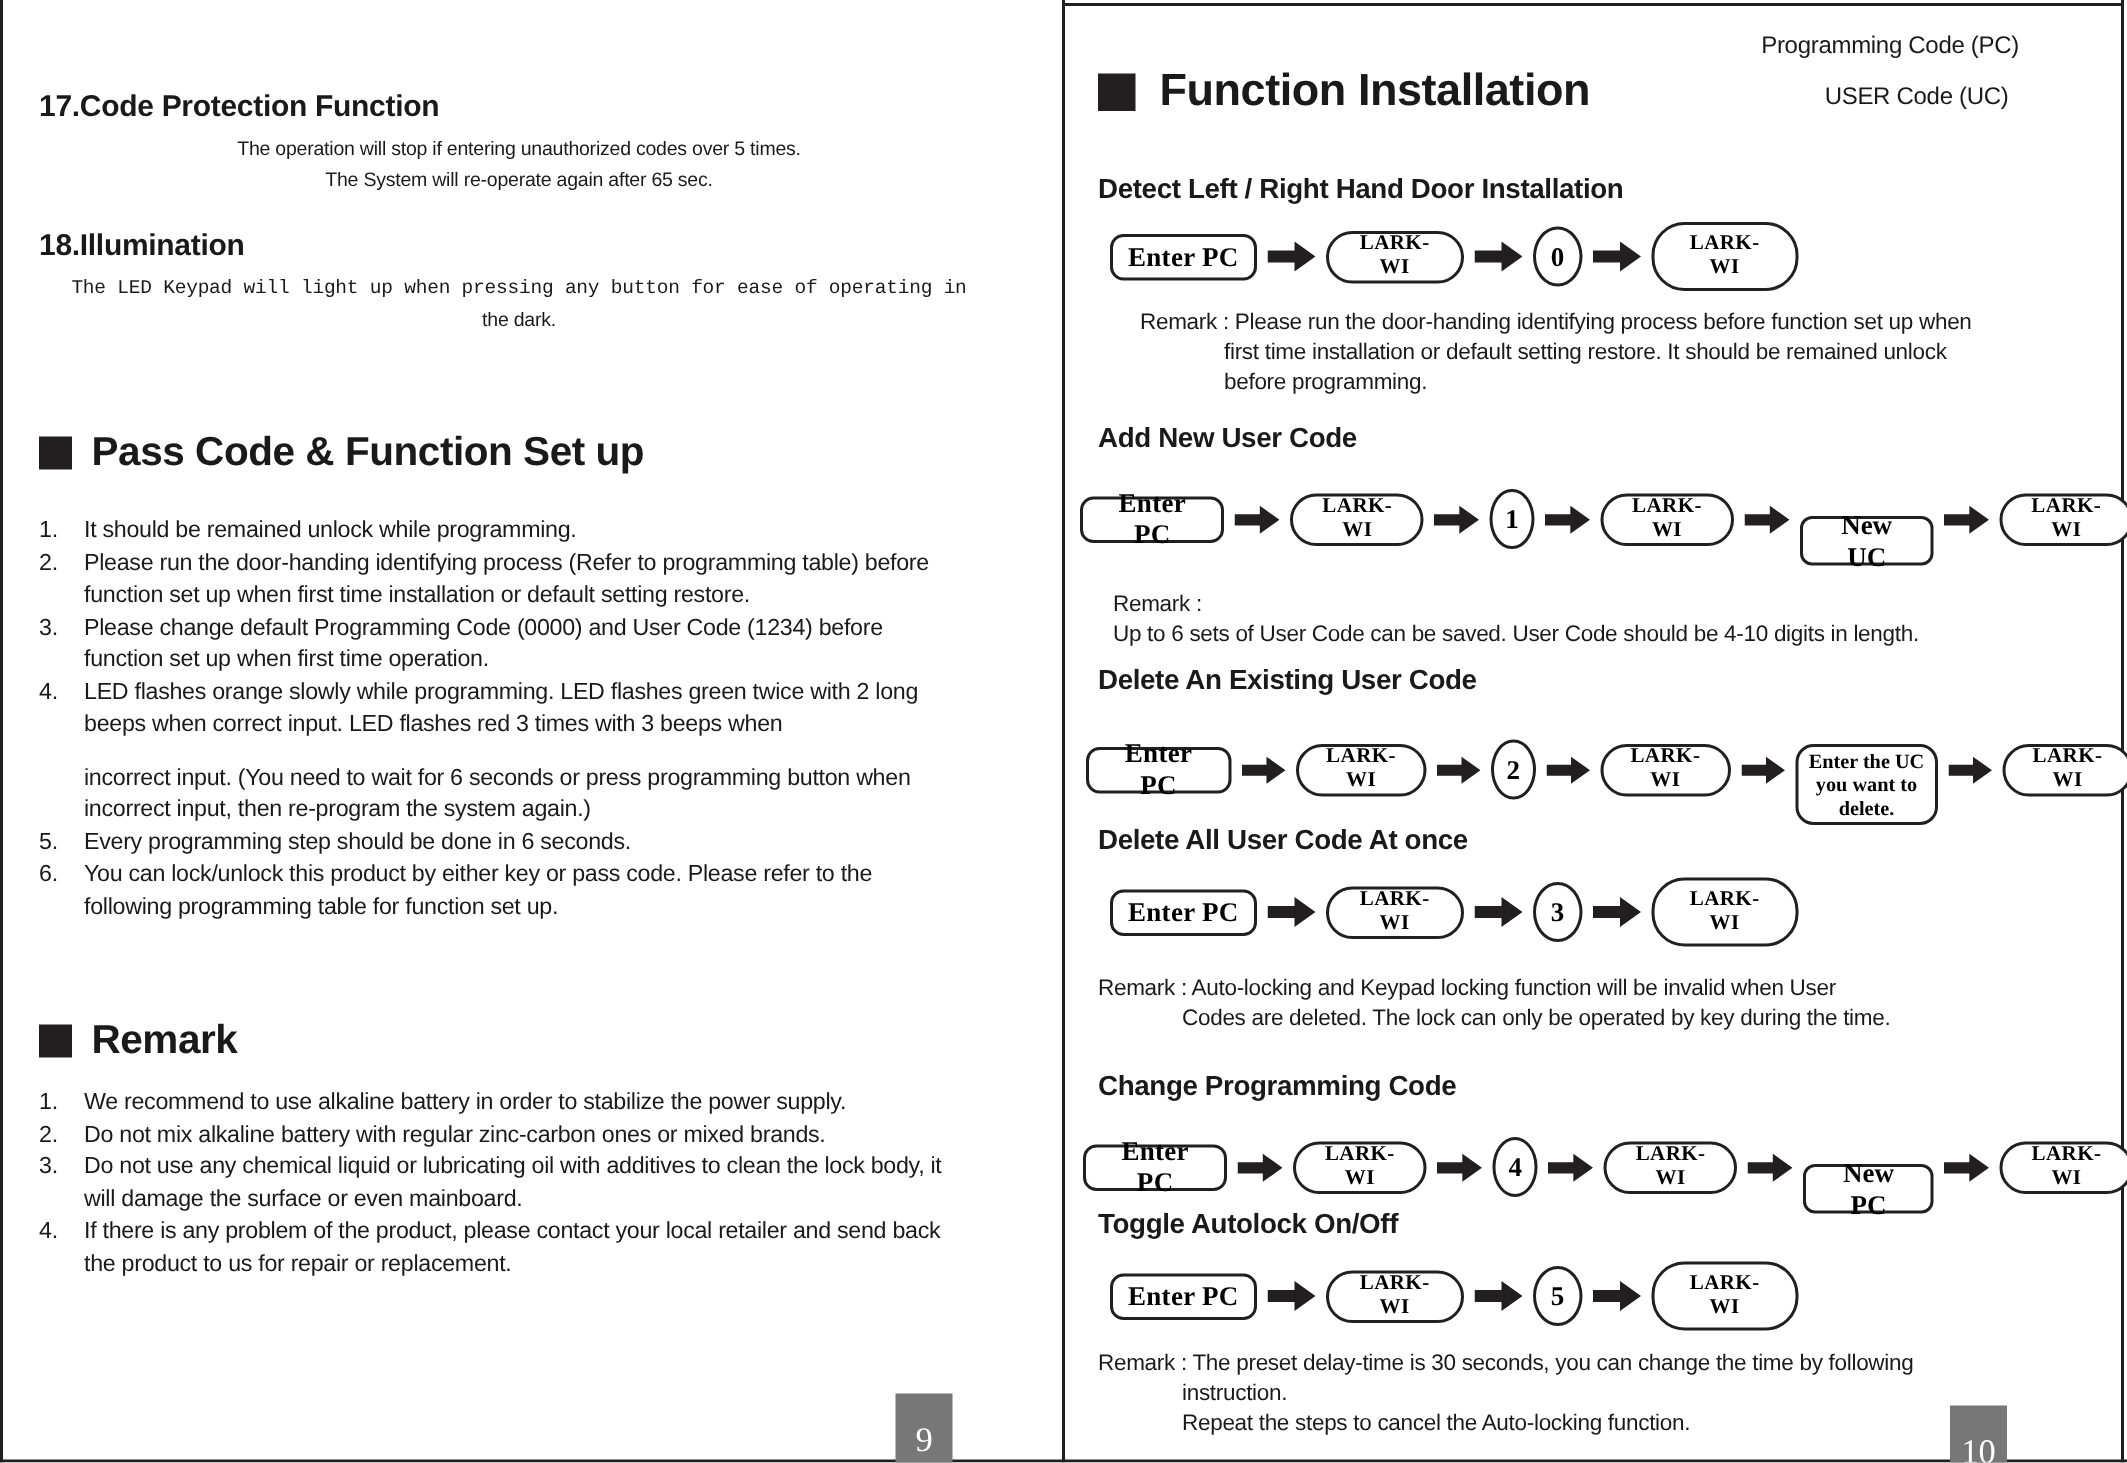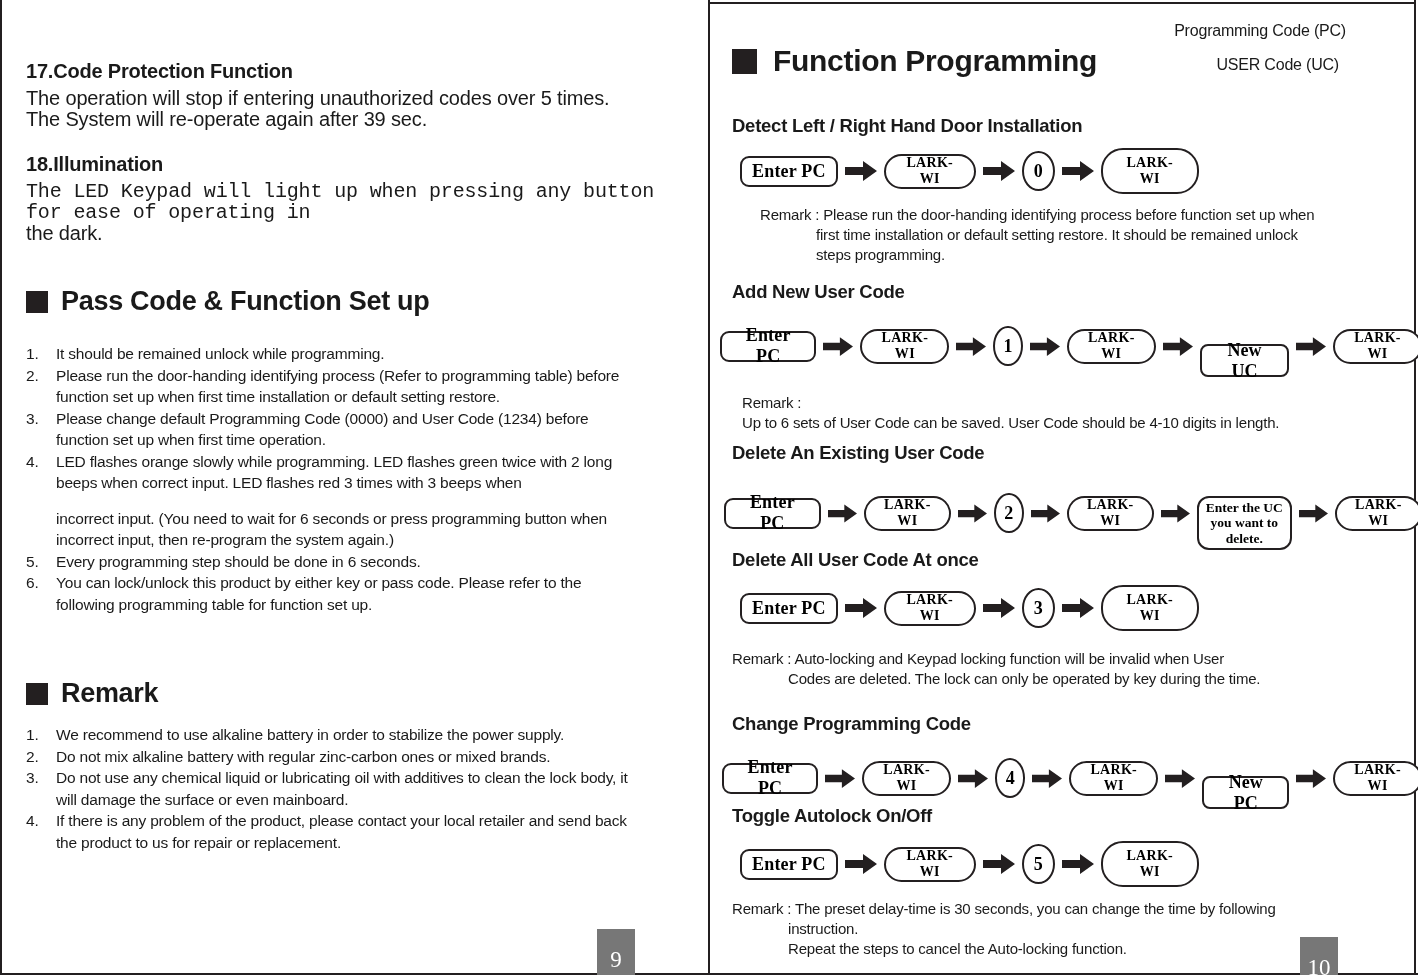--- a/index.html
+++ b/index.html
@@ -20,21 +20,21 @@
   .divider       { position:absolute; left:708px;top:0;   width:2px;  height:975px; background:#231f20; }
 
   
   .col-left  { position:absolute; left:0px;   top:16px; width:604px; height:975px; }
   .col-right { position:absolute; left:710px; top:0; width:708px; height:975px; }
 
   
   h2.num-head {
     font-size: 20px; font-weight: bold; letter-spacing:-0.2px;
   }
-  p.body-line { font-size: 20px; line-height: 21px; letter-spacing:-0.15px; }
+  p.body-line { font-size: 13px; line-height: 21px; letter-spacing:-0.15px;text-align:center; }
 
   
   .sec-head { display:flex; align-items:center; gap:13px; }
   .sq { width:22px; height:22px; background:#231f20; display:block; flex:0 0 auto; }
   .sec-title { font-size: 27px; font-weight: bold; letter-spacing:-0.3px; }
 
   
   ol.numlist { list-style:none; }
   ol.numlist > li {
     position:relative; padding-left:30px; font-size:15.5px; line-height:21.5px;
@@ -91,21 +91,21 @@
   <div class="border-bottom"></div>
   <div class="border-right"></div>
   <div class="border-top-r"></div>
   <div class="divider"></div>
 
   <div class="col-left">
 
     <div style="position:absolute; left:26px; top:44px; width:640px;">
       <h2 class="num-head">17.Code Protection Function</h2>
       <p class="body-line" style="margin-top:5px;">The operation will stop if entering unauthorized codes over 5 times.</p>
-      <p class="body-line">The System will re-operate again after 39 sec.</p>
+      <p class="body-line">The System will re-operate again after 65 sec.</p>
     </div>
 
     <div style="position:absolute; left:26px; top:137px; width:640px;">
       <h2 class="num-head">18.Illumination</h2>
       <p class="body-line" style="margin-top:5px;font-family:Liberation Mono, monospace;">The LED Keypad will light up when pressing any button for ease of operating in</p>
       <p class="body-line">the dark.</p>
     </div>
 
     <div style="position:absolute; left:26px; top:270px;">
       <div class="sec-head">
@@ -175,21 +175,21 @@
 
   <div class="col-right">
 
     <div class="code-labels">
       <div>Programming Code (PC)</div>
       <div class="second">USER Code (UC)</div>
     </div>
 
     <div class="fp-head">
       <span class="sq"></span>
-      <span class="sec-title">Function Programming</span>
+      <span class="sec-title">Function Installation</span>
     </div>
 
     <div style="position:absolute; left:22px; top:115px; width:680px;">
       <div class="sub-head">Detect Left / Right Hand Door Installation</div>
       <div class="flow" style="margin-top:11px; padding-left:8px;">
         <div class="node pc">Enter PC</div>
         <svg class="arrow" width="32" height="20" viewBox="0 0 32 20">
             <path d="M0 6 L18 6 L18 0 L32 10 L18 20 L18 14 L0 14 Z" fill="#231f20"></path>
           </svg>
         <div class="node pill" style="width:92px;">LARK-WI</div>
@@ -199,21 +199,21 @@
         <div class="node circ">0</div>
         <svg class="arrow" width="32" height="20" viewBox="0 0 32 20">
             <path d="M0 6 L18 6 L18 0 L32 10 L18 20 L18 14 L0 14 Z" fill="#231f20"></path>
           </svg>
         <div class="node pill tall" style="width:98px; border-radius:22px;">LARK-WI</div>
       </div>
       <div class="remark" style="margin-top:11px;margin-left:28px;">
         <span>Remark :</span>
         <span>Please run the door-handing identifying process before function set up when</span>
         <span class="ind">first time installation or default setting restore. It should be remained unlock</span>
-        <span class="ind">steps programming.</span>
+        <span class="ind">before programming.</span>
       </div>
     </div>
 
     <div style="position:absolute; left:22px; top:281px; width:690px;">
       <div class="sub-head">Add New User Code</div>
       <div class="flow" style="margin-top:12px; margin-left:-12px;">
         <div class="node pc">Enter PC</div>
         <svg class="arrow" width="30" height="19" viewBox="0 0 32 20">
             <path d="M0 6 L18 6 L18 0 L32 10 L18 20 L18 14 L0 14 Z" fill="#231f20"></path>
           </svg>

